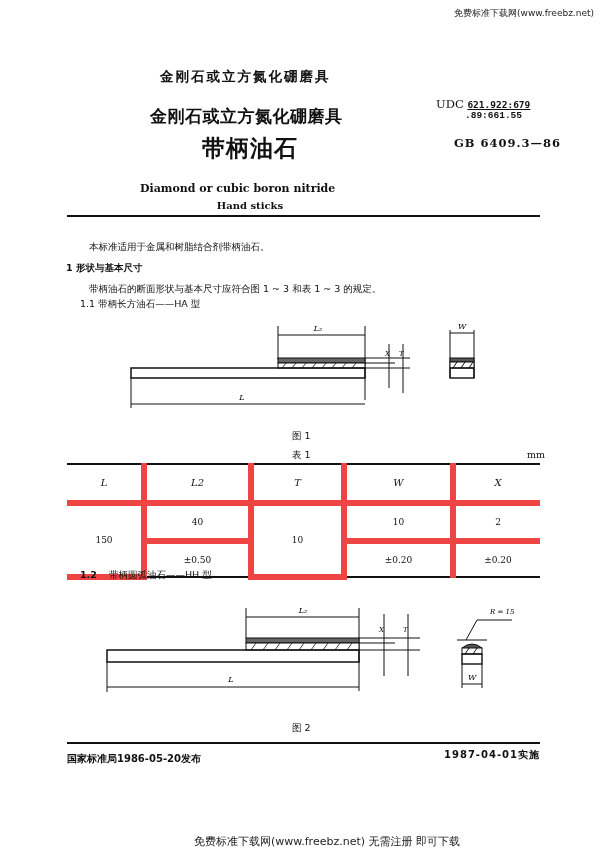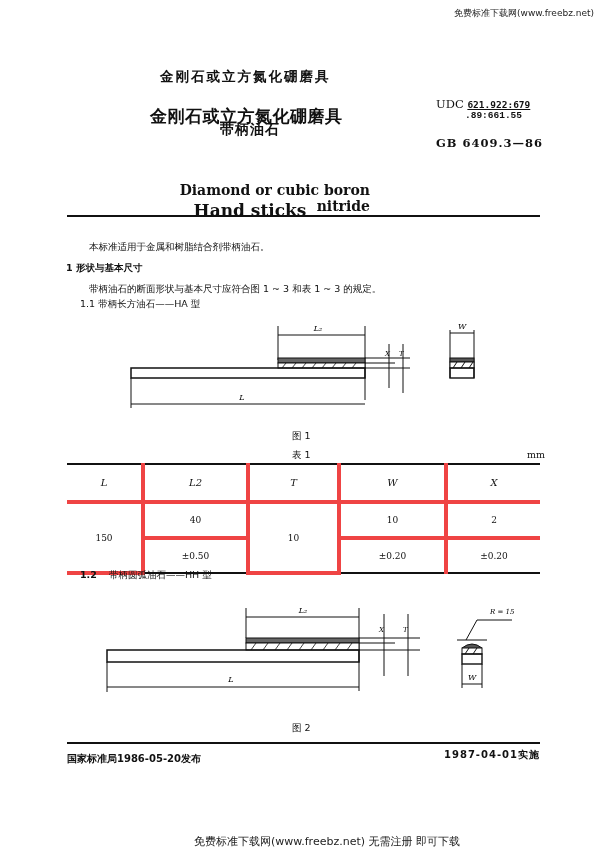--- a/index.html
+++ b/index.html
@@ -6,38 +6,38 @@
     body {
       width:600px; height:849px; position:relative; overflow:hidden;
       background:#ffffff; color:#111;
       font-family:"DejaVu Serif", "Liberation Serif", serif;
     }
     .abs { position:absolute; }
     .wm-top { right:6px; top:7px; font-family:"DejaVu Sans", sans-serif; font-size:9px; color:#222; }
     .wm-bottom { left:0; width:600px; text-align:center; top:834px; font-family:"DejaVu Sans", sans-serif; font-size:11px; color:#222;padding-left:27px; }
     .national { left:160px; top:68px; font-family:"DejaVu Sans", sans-serif; font-weight:bold; font-size:13.5px; letter-spacing:2px; }
     .title1 { left:150px; top:105px; width:200px; text-align:left; font-family:"DejaVu Sans", sans-serif; font-weight:bold; font-size:17px; letter-spacing:0.5px; }
-    .title2 { left:150px; top:121px; width:200px; text-align:center; font-family:"DejaVu Sans", sans-serif; font-weight:bold; font-size:14px; letter-spacing:1px; }
-    .en1 { left:150px; top:182px; width:220px; text-align:right; font-weight:bold; font-size:14px; }
-    .en2 { left:140px; top:200px; width:220px; text-align:center; font-weight:bold; font-size:17px; }
+    .title2 { left:150px; top:133px; width:200px; text-align:center; font-family:"DejaVu Sans", sans-serif; font-weight:bold; font-size:23px; letter-spacing:1px; }
+    .en1 { left:140px; top:182px; width:220px; text-align:left; font-weight:bold; font-size:11px; }
+    .en2 { left:140px; top:200px; width:220px; text-align:center; font-weight:bold; font-size:10px; }
     .udc { left:436px; top:97px; font-size:11.5px; }
     .udc .code { font-family:"DejaVu Sans Mono", monospace; font-weight:bold; font-size:9.5px;text-decoration:underline; }
     .udc2 { left:465px; top:110px; font-family:Liberation Mono, monospace; font-weight:bold; font-size:9.5px; }
-    .gb { left:436px; top:136px; font-size:11.5px; font-weight:bold; letter-spacing:1px;text-align:center; }
+    .gb { left:454px; top:136px; font-size:11.5px; font-weight:bold; letter-spacing:1px;text-align:center; }
     .rule-top { left:67px; top:215px; width:473px; height:2px; background:#111; }
     .p-scope { left:89px; top:241px; font-family:"DejaVu Sans", sans-serif; font-size:9.5px; }
     .h1 { left:66px; top:262px; font-family:"DejaVu Sans", sans-serif; font-weight:bold; font-size:9.5px; }
     .p-intro { left:89px; top:283px; font-family:"DejaVu Sans", sans-serif; font-size:9.5px; }
     .h11 { left:80px; top:298px; font-family:"DejaVu Sans", sans-serif; font-size:9.5px; }
     .fig1-cap, .tbl1-cap, .fig2-cap { font-family:"DejaVu Sans", sans-serif; font-size:9.5px; }
     .fig1-cap { left:292px; top:430px; }
     .tbl1-cap { left:292px; top:449px; }
     .unit { left:527px; top:449px; font-size:9.5px; }
     table.t1 { position:absolute; left:67px; top:463px; width:473px; border-collapse:collapse; font-size:9px; }
-    table.t1 td, table.t1 th { border:4px solid #ef4444; text-align:center; font-weight:normal; }
+    table.t1 td, table.t1 th { border:6px solid #ef4444; text-align:center; font-weight:normal; }
     table.t1 { border-top:2px solid #111; border-bottom:2px solid #111; }
     table.t1 tr:first-child th { height:33px; font-style:italic; font-size:10px; border-top:none; }
     table.t1 th:first-child, table.t1 td:first-child { border-left:none; }
     table.t1 th:last-child, table.t1 td:last-child { border-right:none; }
     table.t1 td { height:30px; }
     table.t1 tr:last-child td { border-bottom:none; }
     .h12 { left:80px; top:569px; font-family:"DejaVu Sans", sans-serif; font-size:9.5px; }
     .h12 .num { font-weight:bold; }
     .fig2-cap { left:292px; top:722px; }
     .rule-bot { left:67px; top:742px; width:473px; height:2px; background:#111; }

